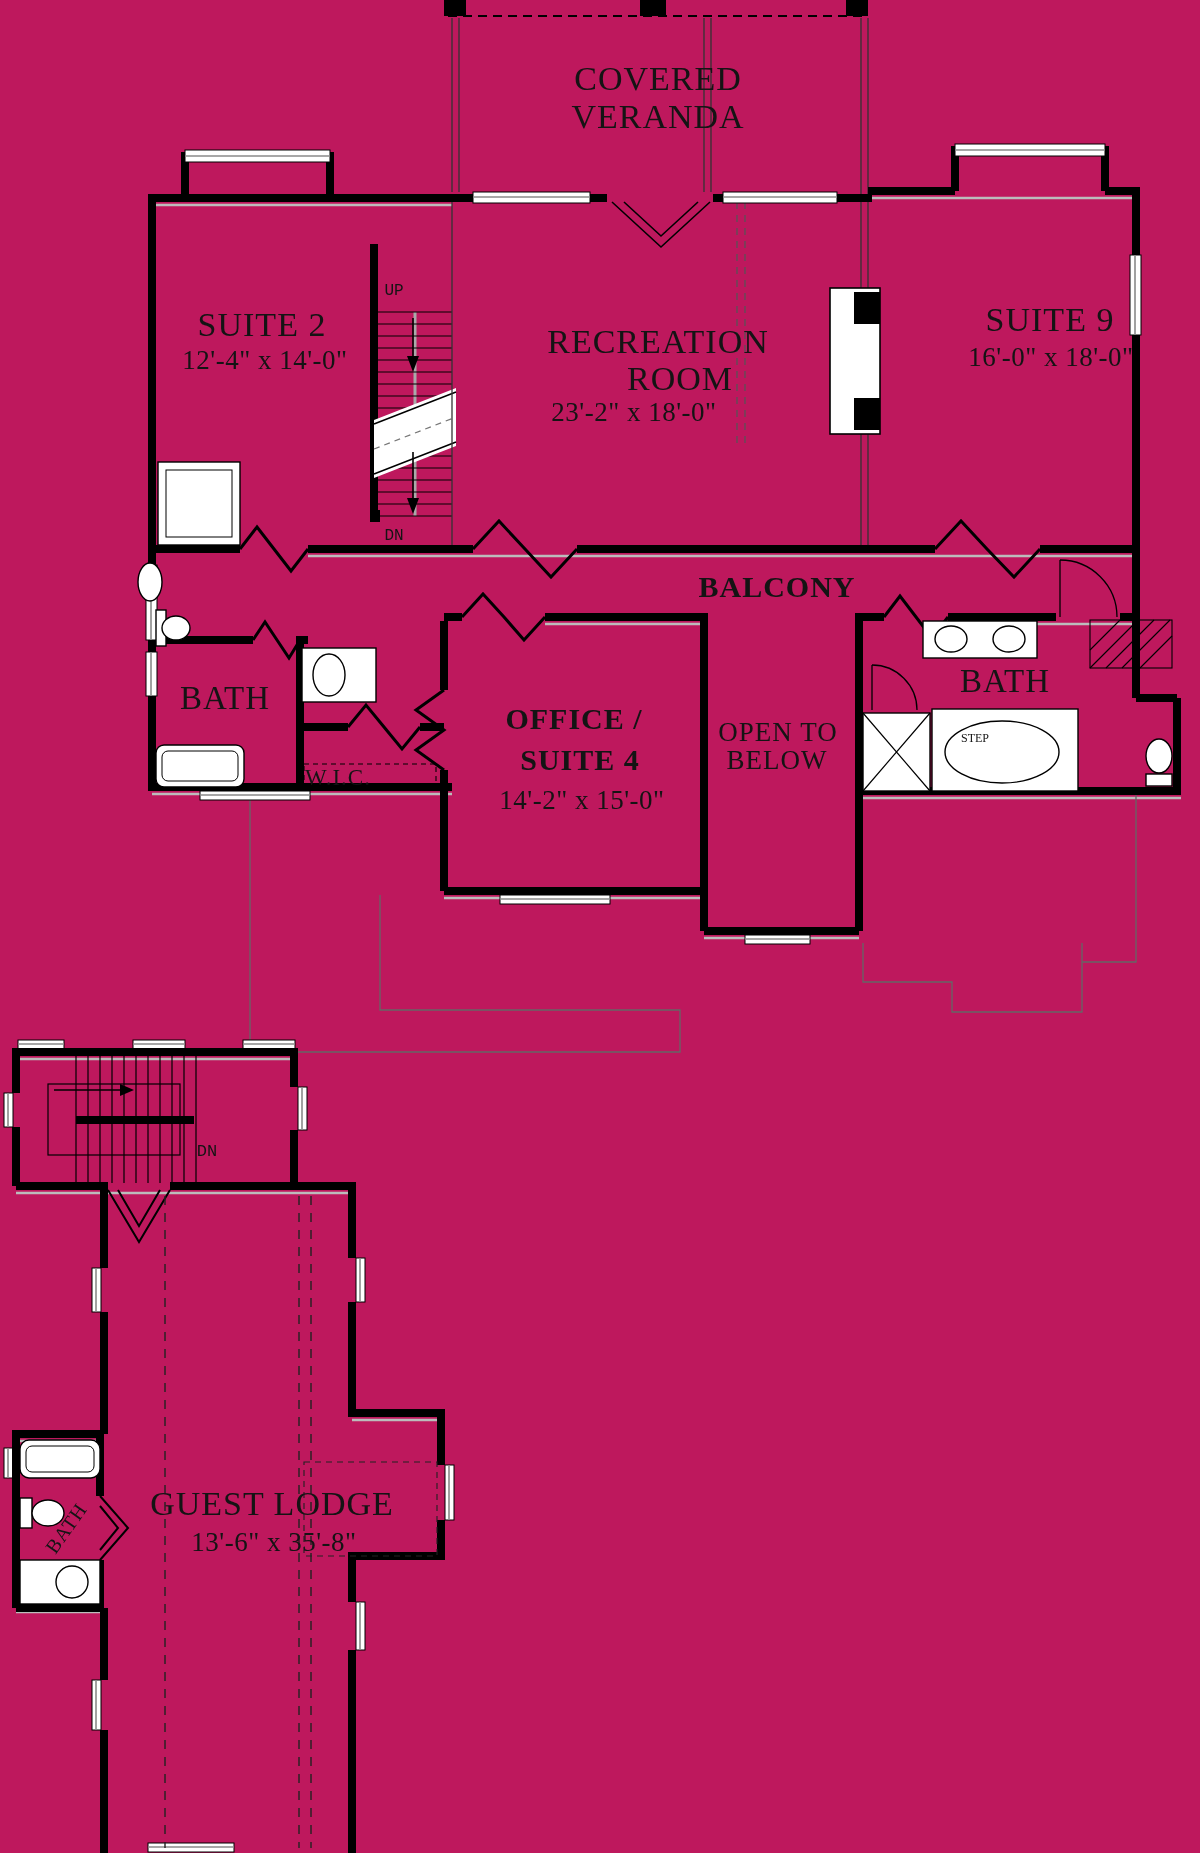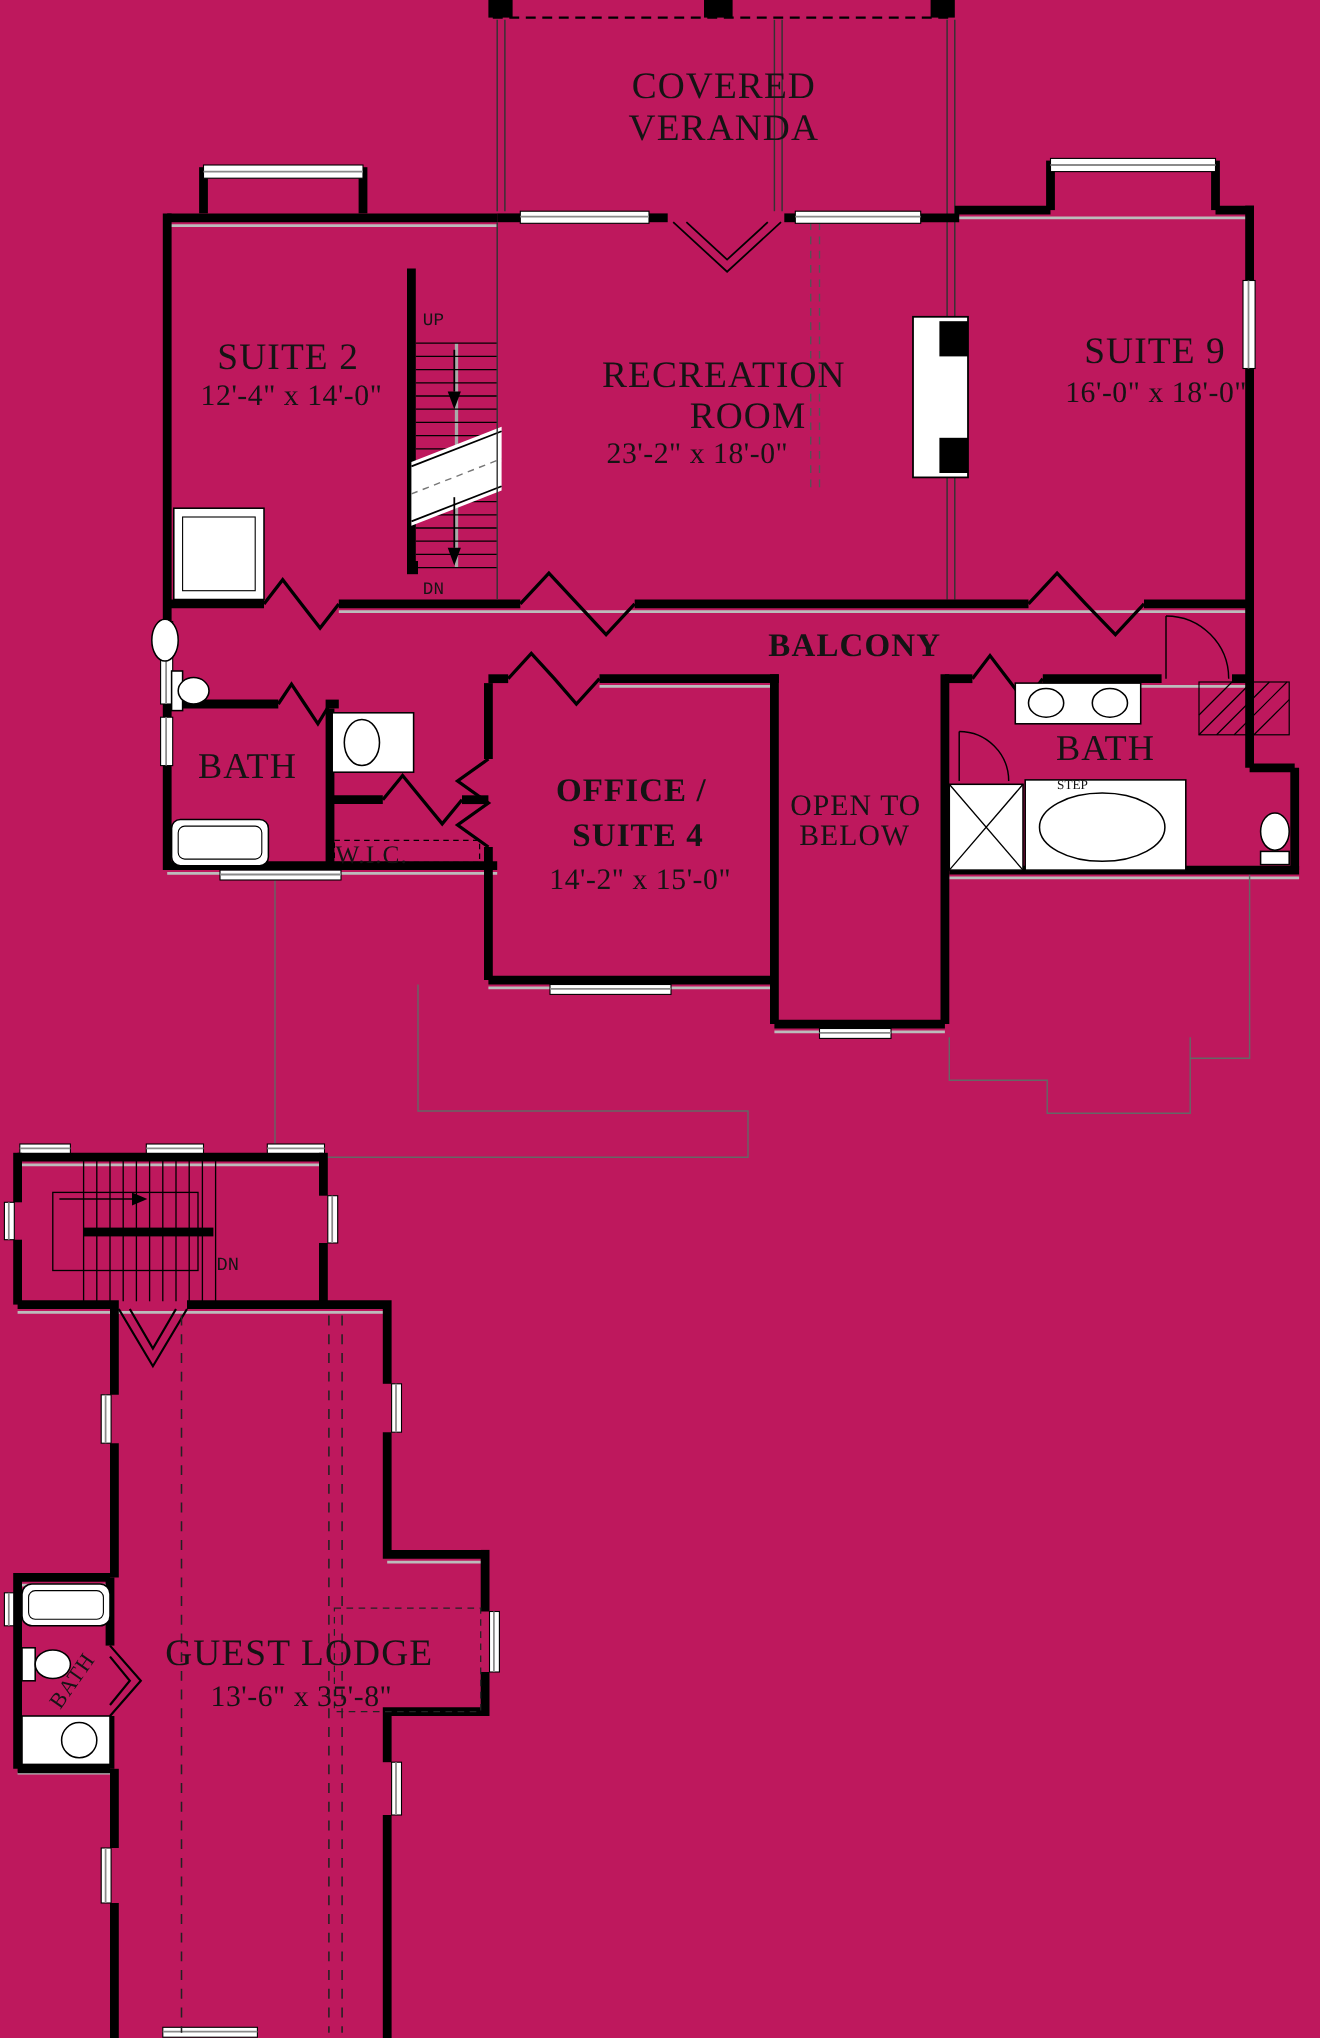--- a/index.html
+++ b/index.html
@@ -26,21 +26,21 @@
   
   .p-ver1{left:658px;top:79px;}   .p-ver2{left:658px;top:117px;}
   .p-s2n{left:262px;top:325px;}   .p-s2d{left:265px;top:360px;}
   .p-rc1{left:634px;top:342px;margin-left:24px;}   .p-rc2{left:634px;top:379px;margin-left:46px;}  .p-rcd{left:634px;top:412px;}
   .p-s3n{left:1050px;top:320px;}  .p-s3d{left:1051px;top:357px;}
   .p-up{left:394px;top:291px;}    .p-dnm{left:394px;top:536px;}
   .p-bal{left:777px;top:587px;}
   .p-bl{left:225px;top:698px;}    .p-wic{left:338px;top:758px;margin-top:19px;}
   .p-of1{left:574px;top:719px;}   .p-of2{left:580px;top:760px;}  .p-ofd{left:582px;top:800px;}
   .p-ob1{left:778px;top:732px;}   .p-ob2{left:777px;top:760px;}
-  .p-br{left:1005px;top:681px;}   .p-st{left:975px;top:713px;}
+  .p-br{left:1005px;top:681px;}   .p-st{left:975px;top:738px;}
   .p-dnl{left:207px;top:1151px;font-size:17px;}
   .p-gln{left:272px;top:1504px;}  .p-gld{left:274px;top:1542px;}
   .p-blg{left:66px;top:1528px;}
 </style>
 </head>
 <body>
 
 <div id="plan">
 <svg width="1200" height="1853" viewBox="0 0 1200 1853">
 

